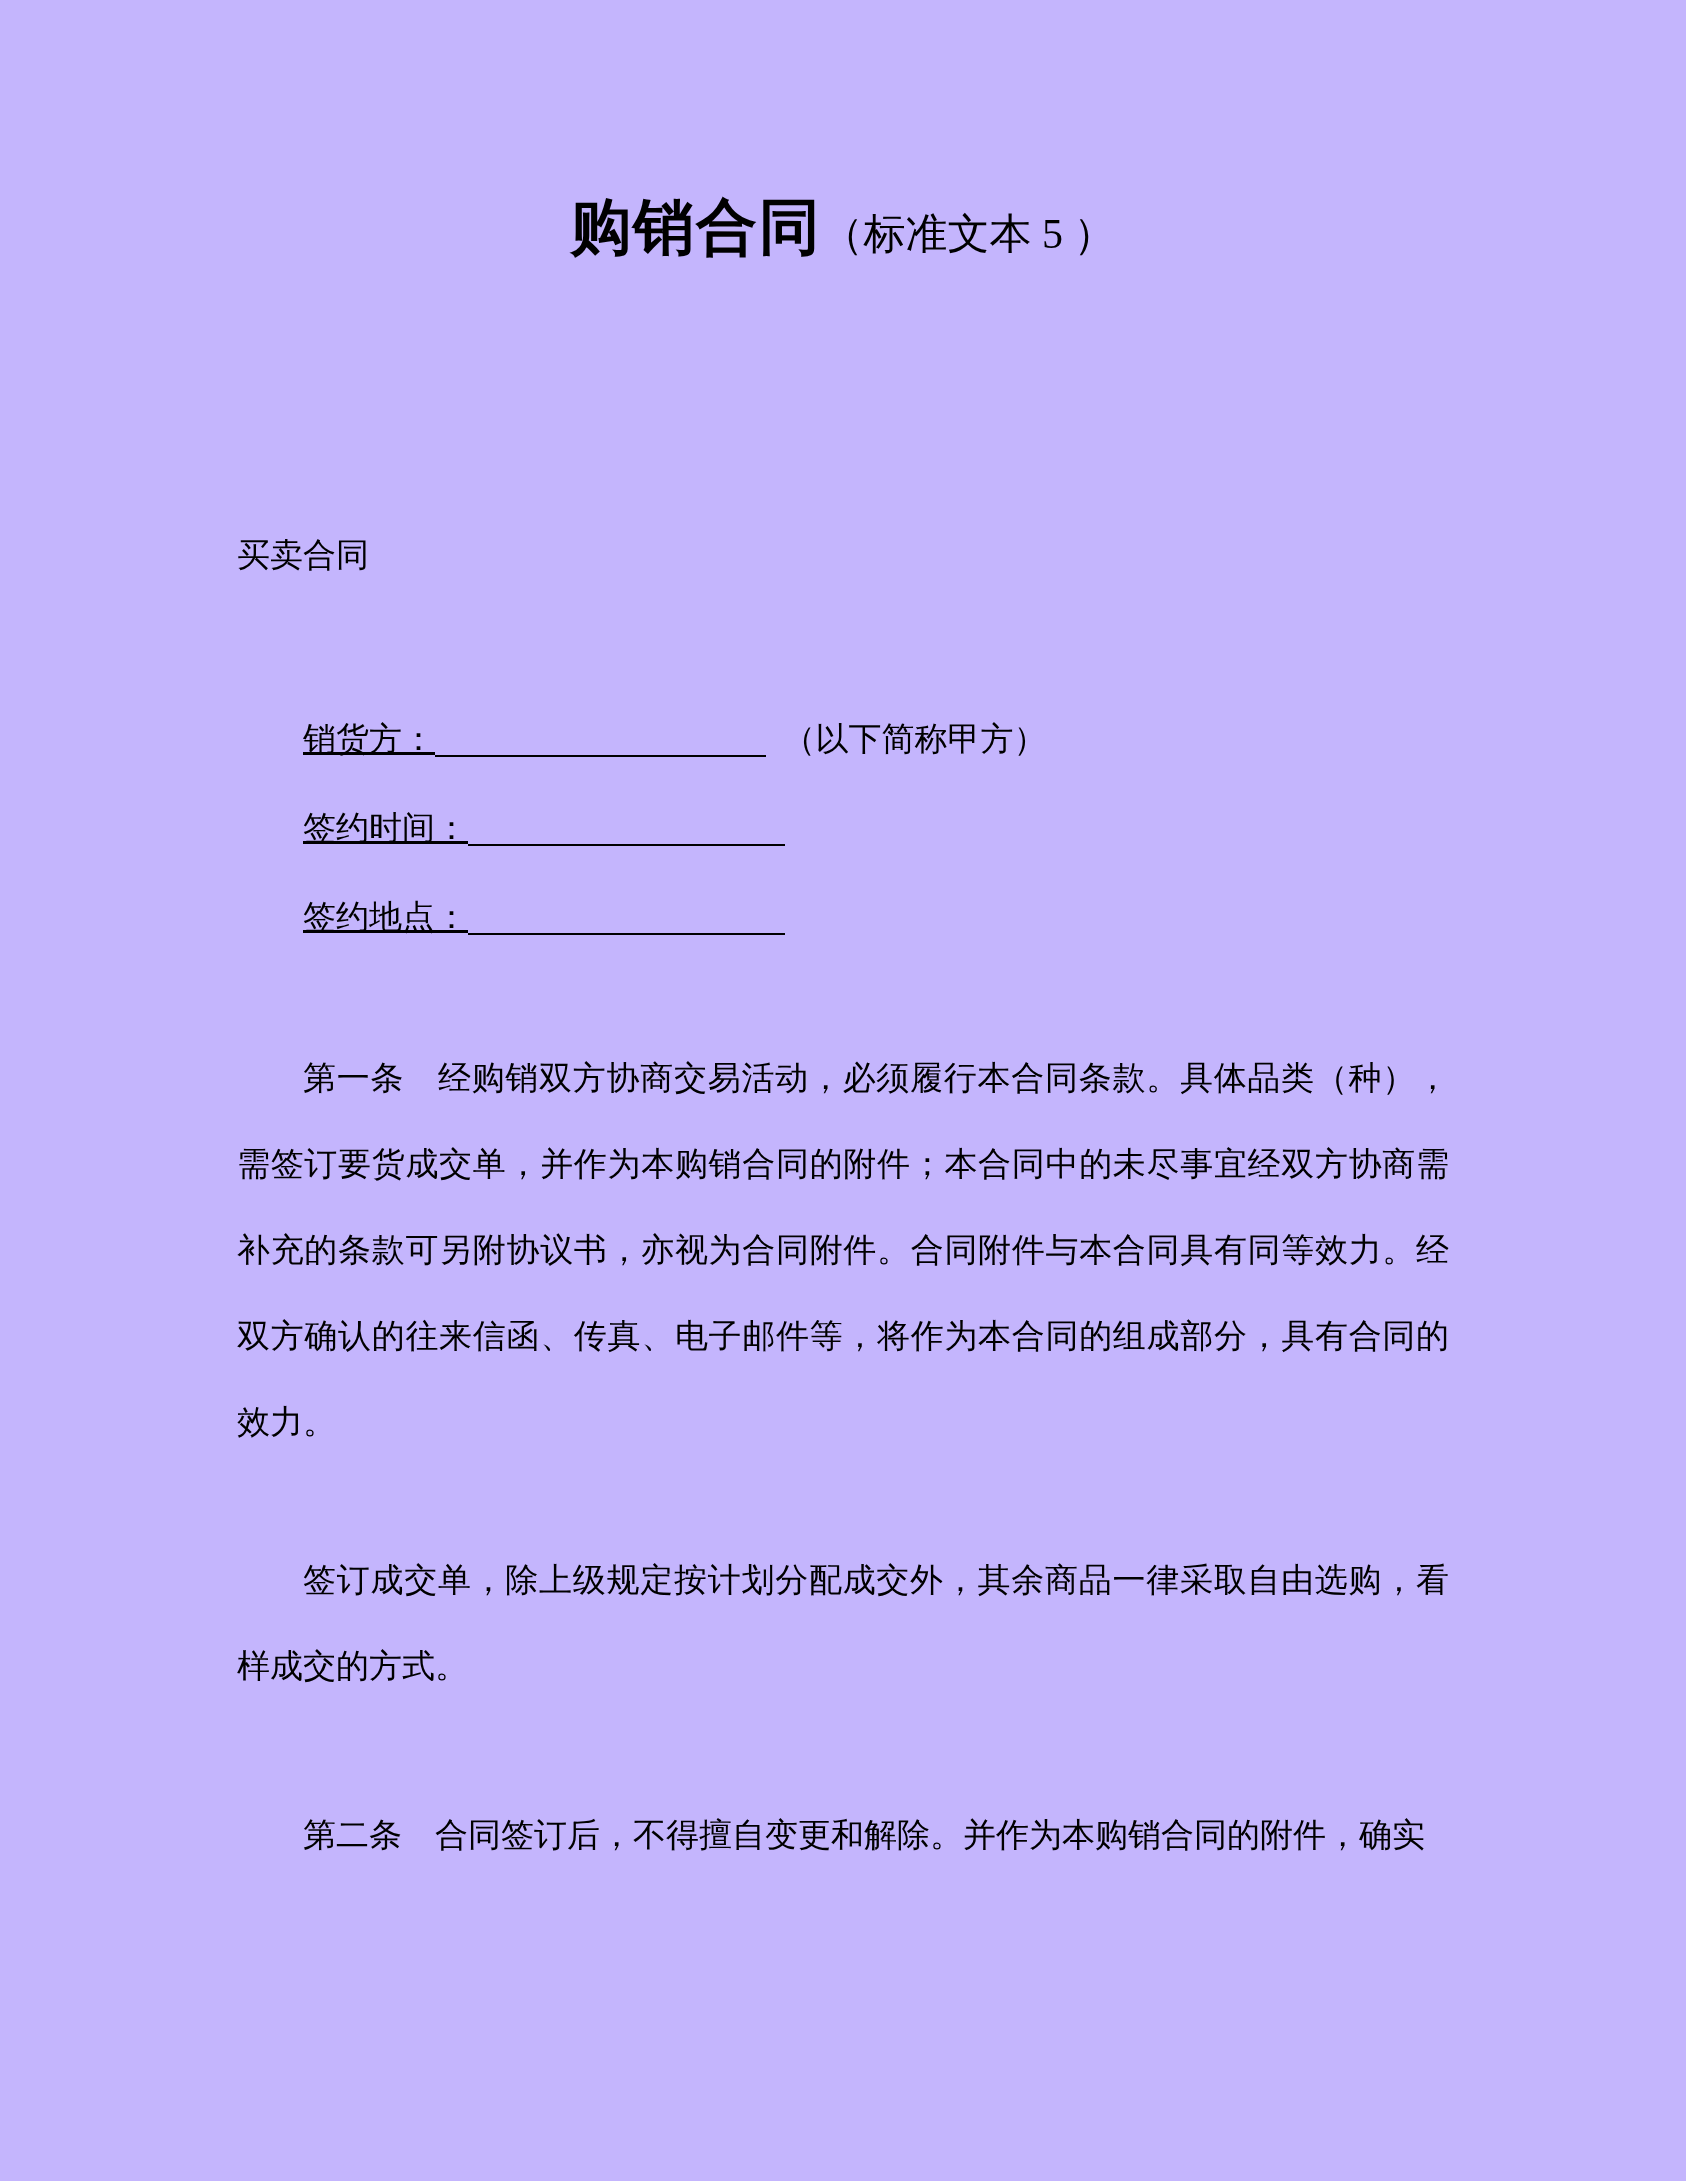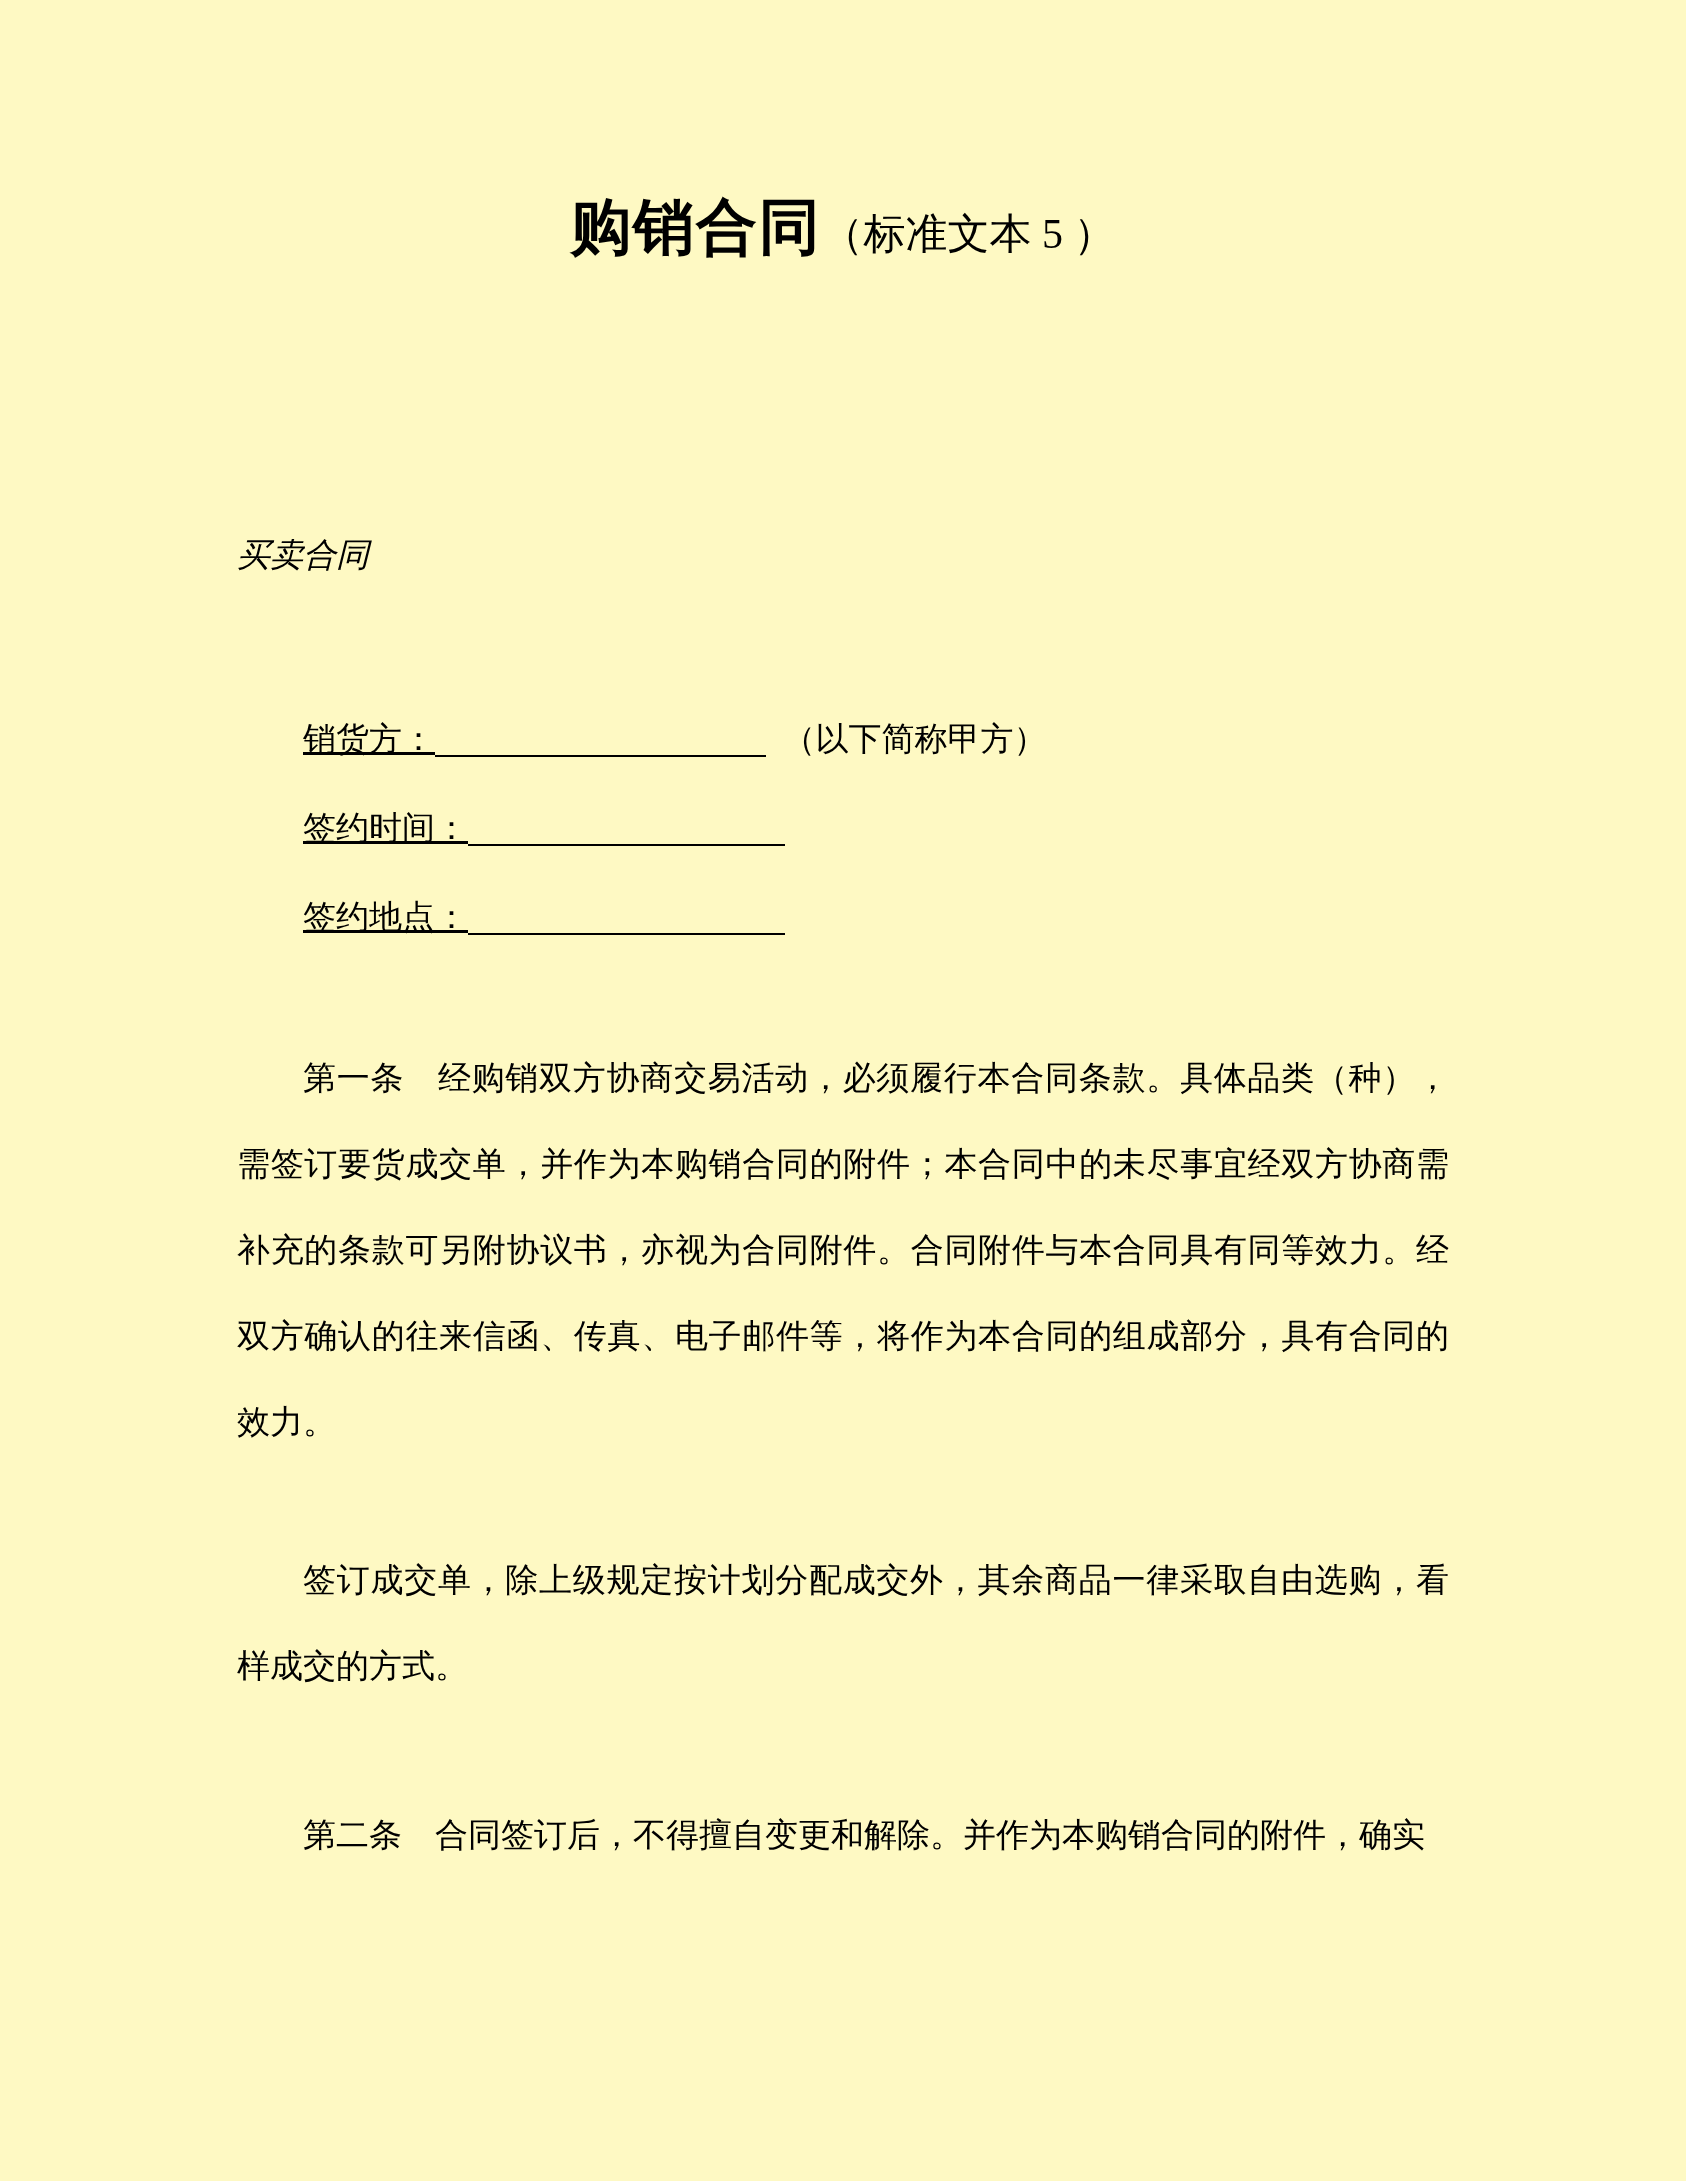--- a/index.html
+++ b/index.html
@@ -5,21 +5,21 @@
   * { box-sizing: border-box; }
   html, body {
     margin: 0;
     padding: 0;
     background: #ffffff;
   }
   .page {
     position: relative;
     width: 1686px;
     height: 2182px;
-    background: #fef9c3;
+    background: #c4b5fd;
     color: #000000;
     font-family: "Liberation Serif", "DejaVu Serif", serif;
     font-size: 33px;
     padding: 184px 237px 0 237px;
     overflow: hidden;
   }
   .doc-title {
     margin: 0;
     text-align: center;
     line-height: 83px;
@@ -31,21 +31,20 @@
     letter-spacing: 1.8px;
   }
   .doc-title .t-sub {
     font-size: 42px;
     font-weight: 400;
   }
   .subtitle {
     margin: 250px 0 0 0;
     line-height: 59px;
     font-weight: 400;
-    font-style: italic;
   }
   .fields {
     margin-top: 110px;
     text-decoration: underline;
   }
   .field-row {
     line-height: 89px;
     padding-left: 66px;
     white-space: nowrap;
   }

